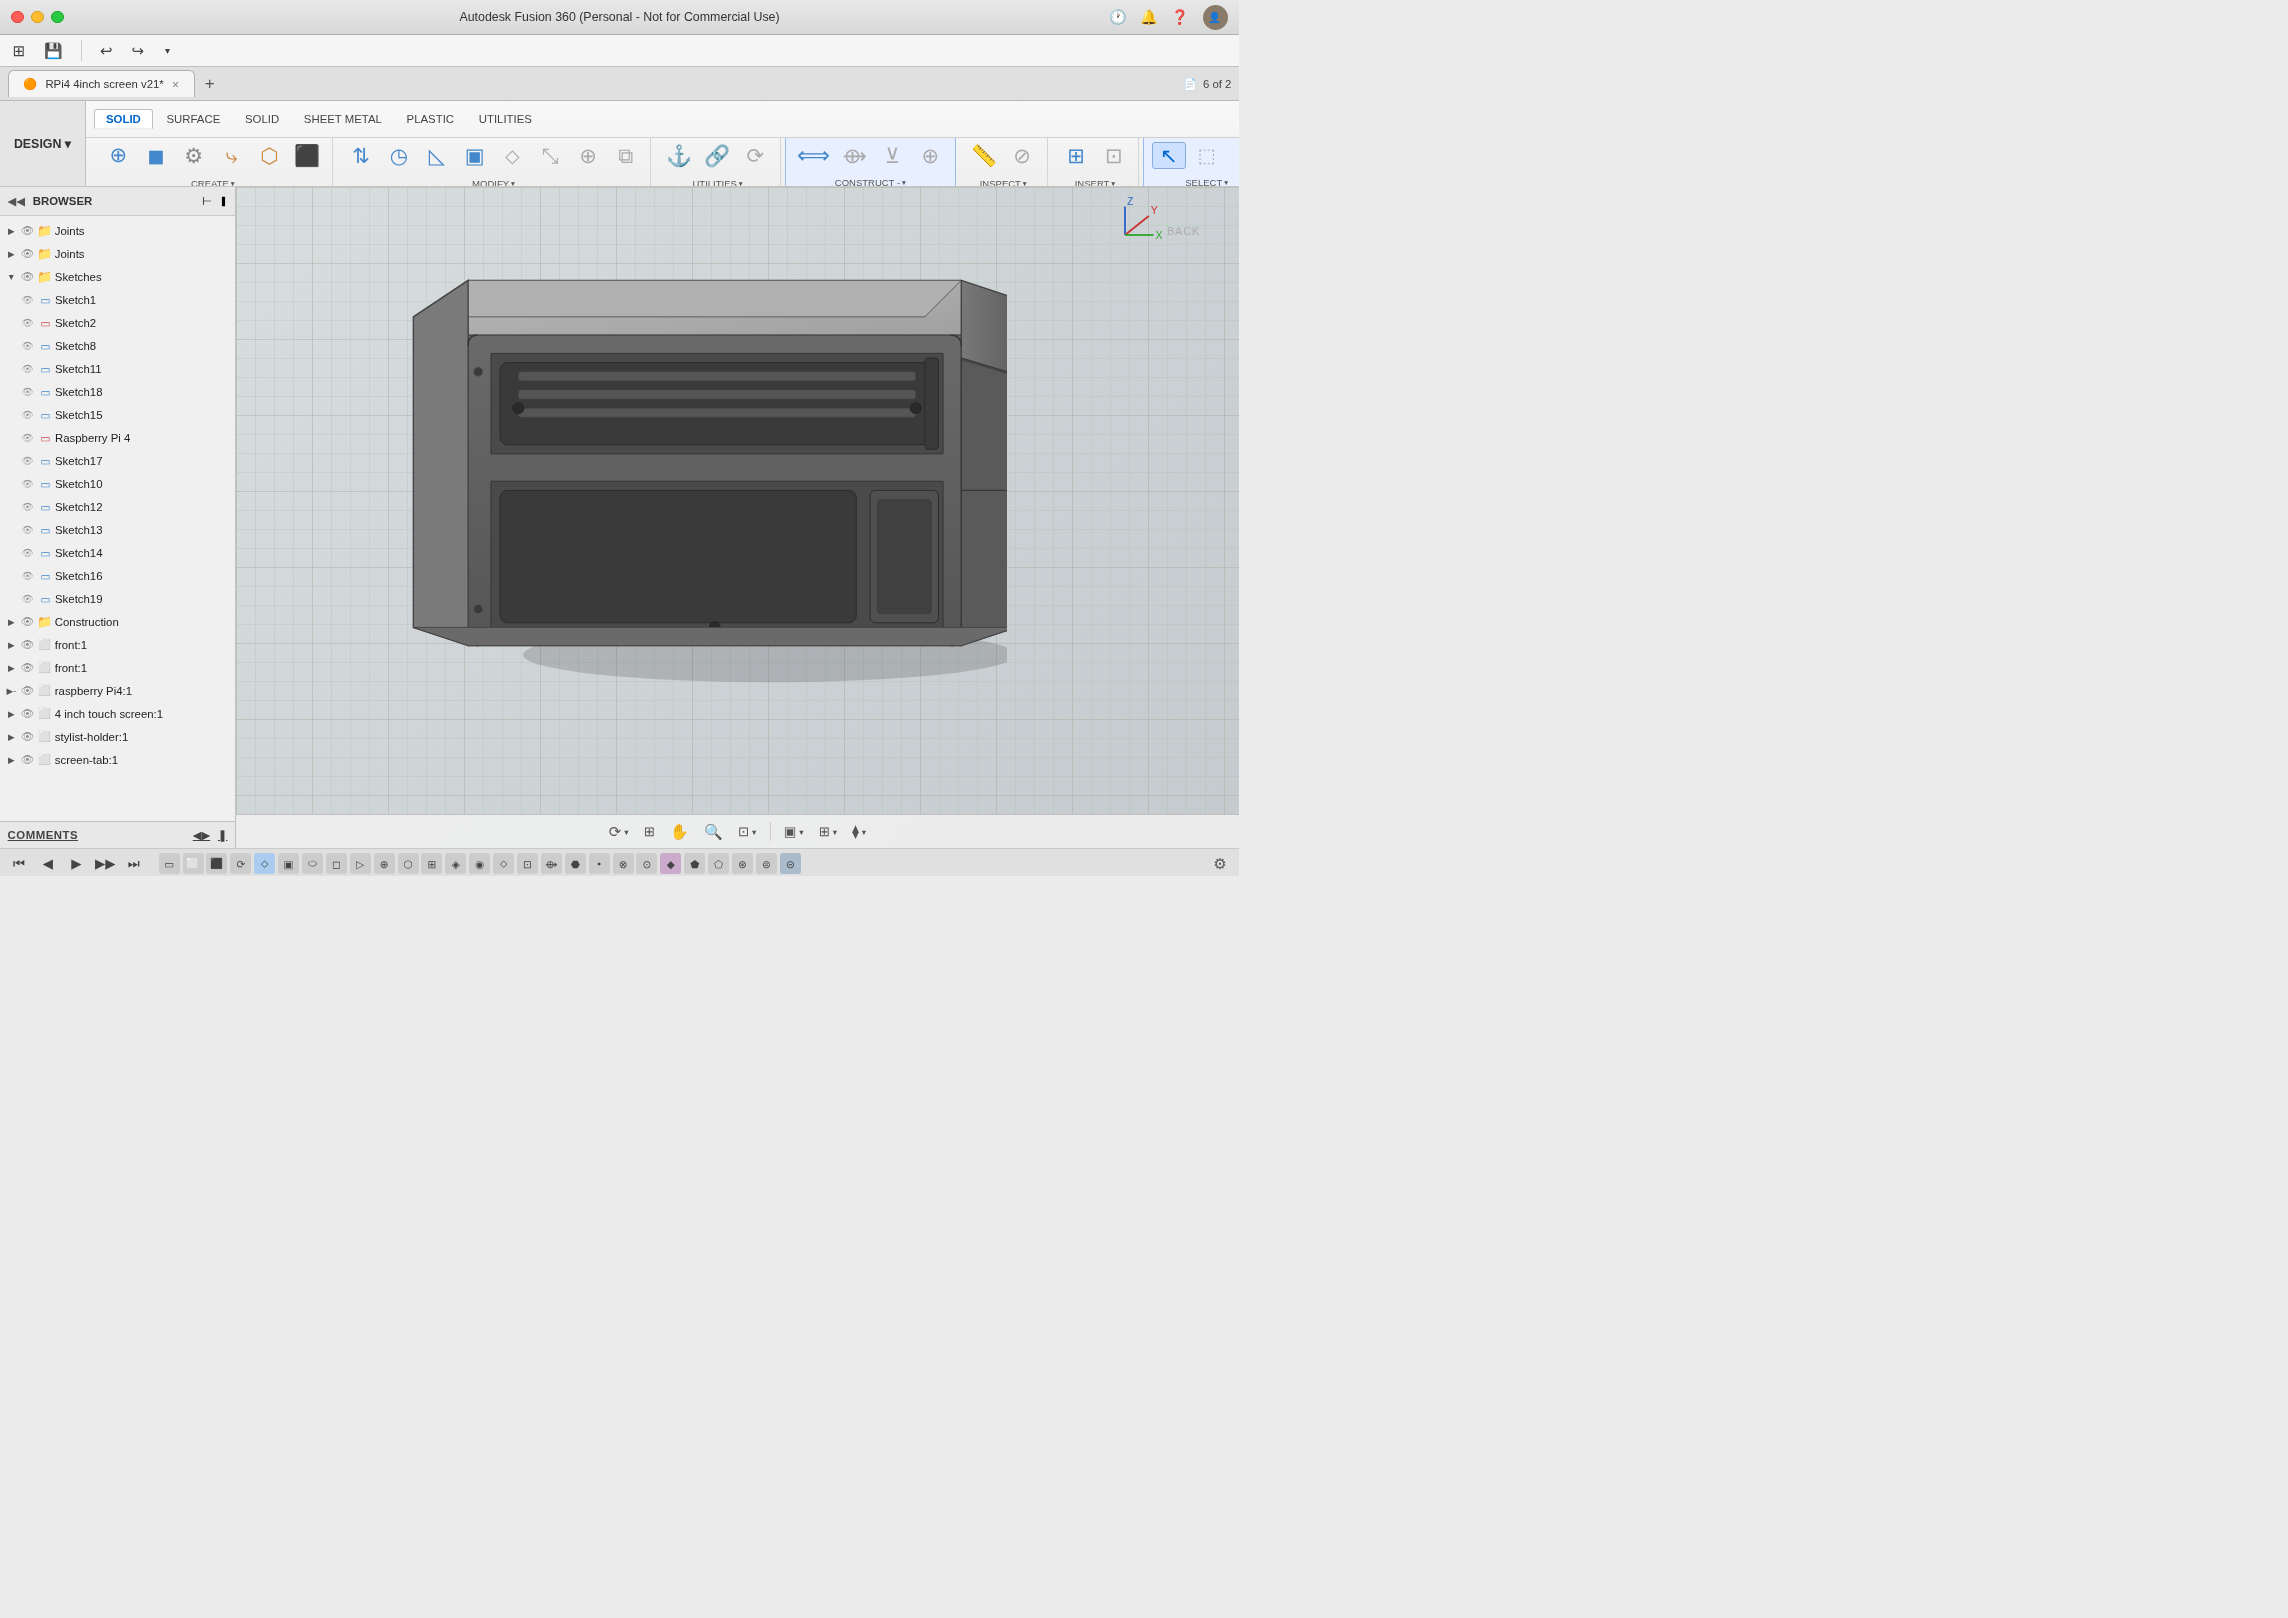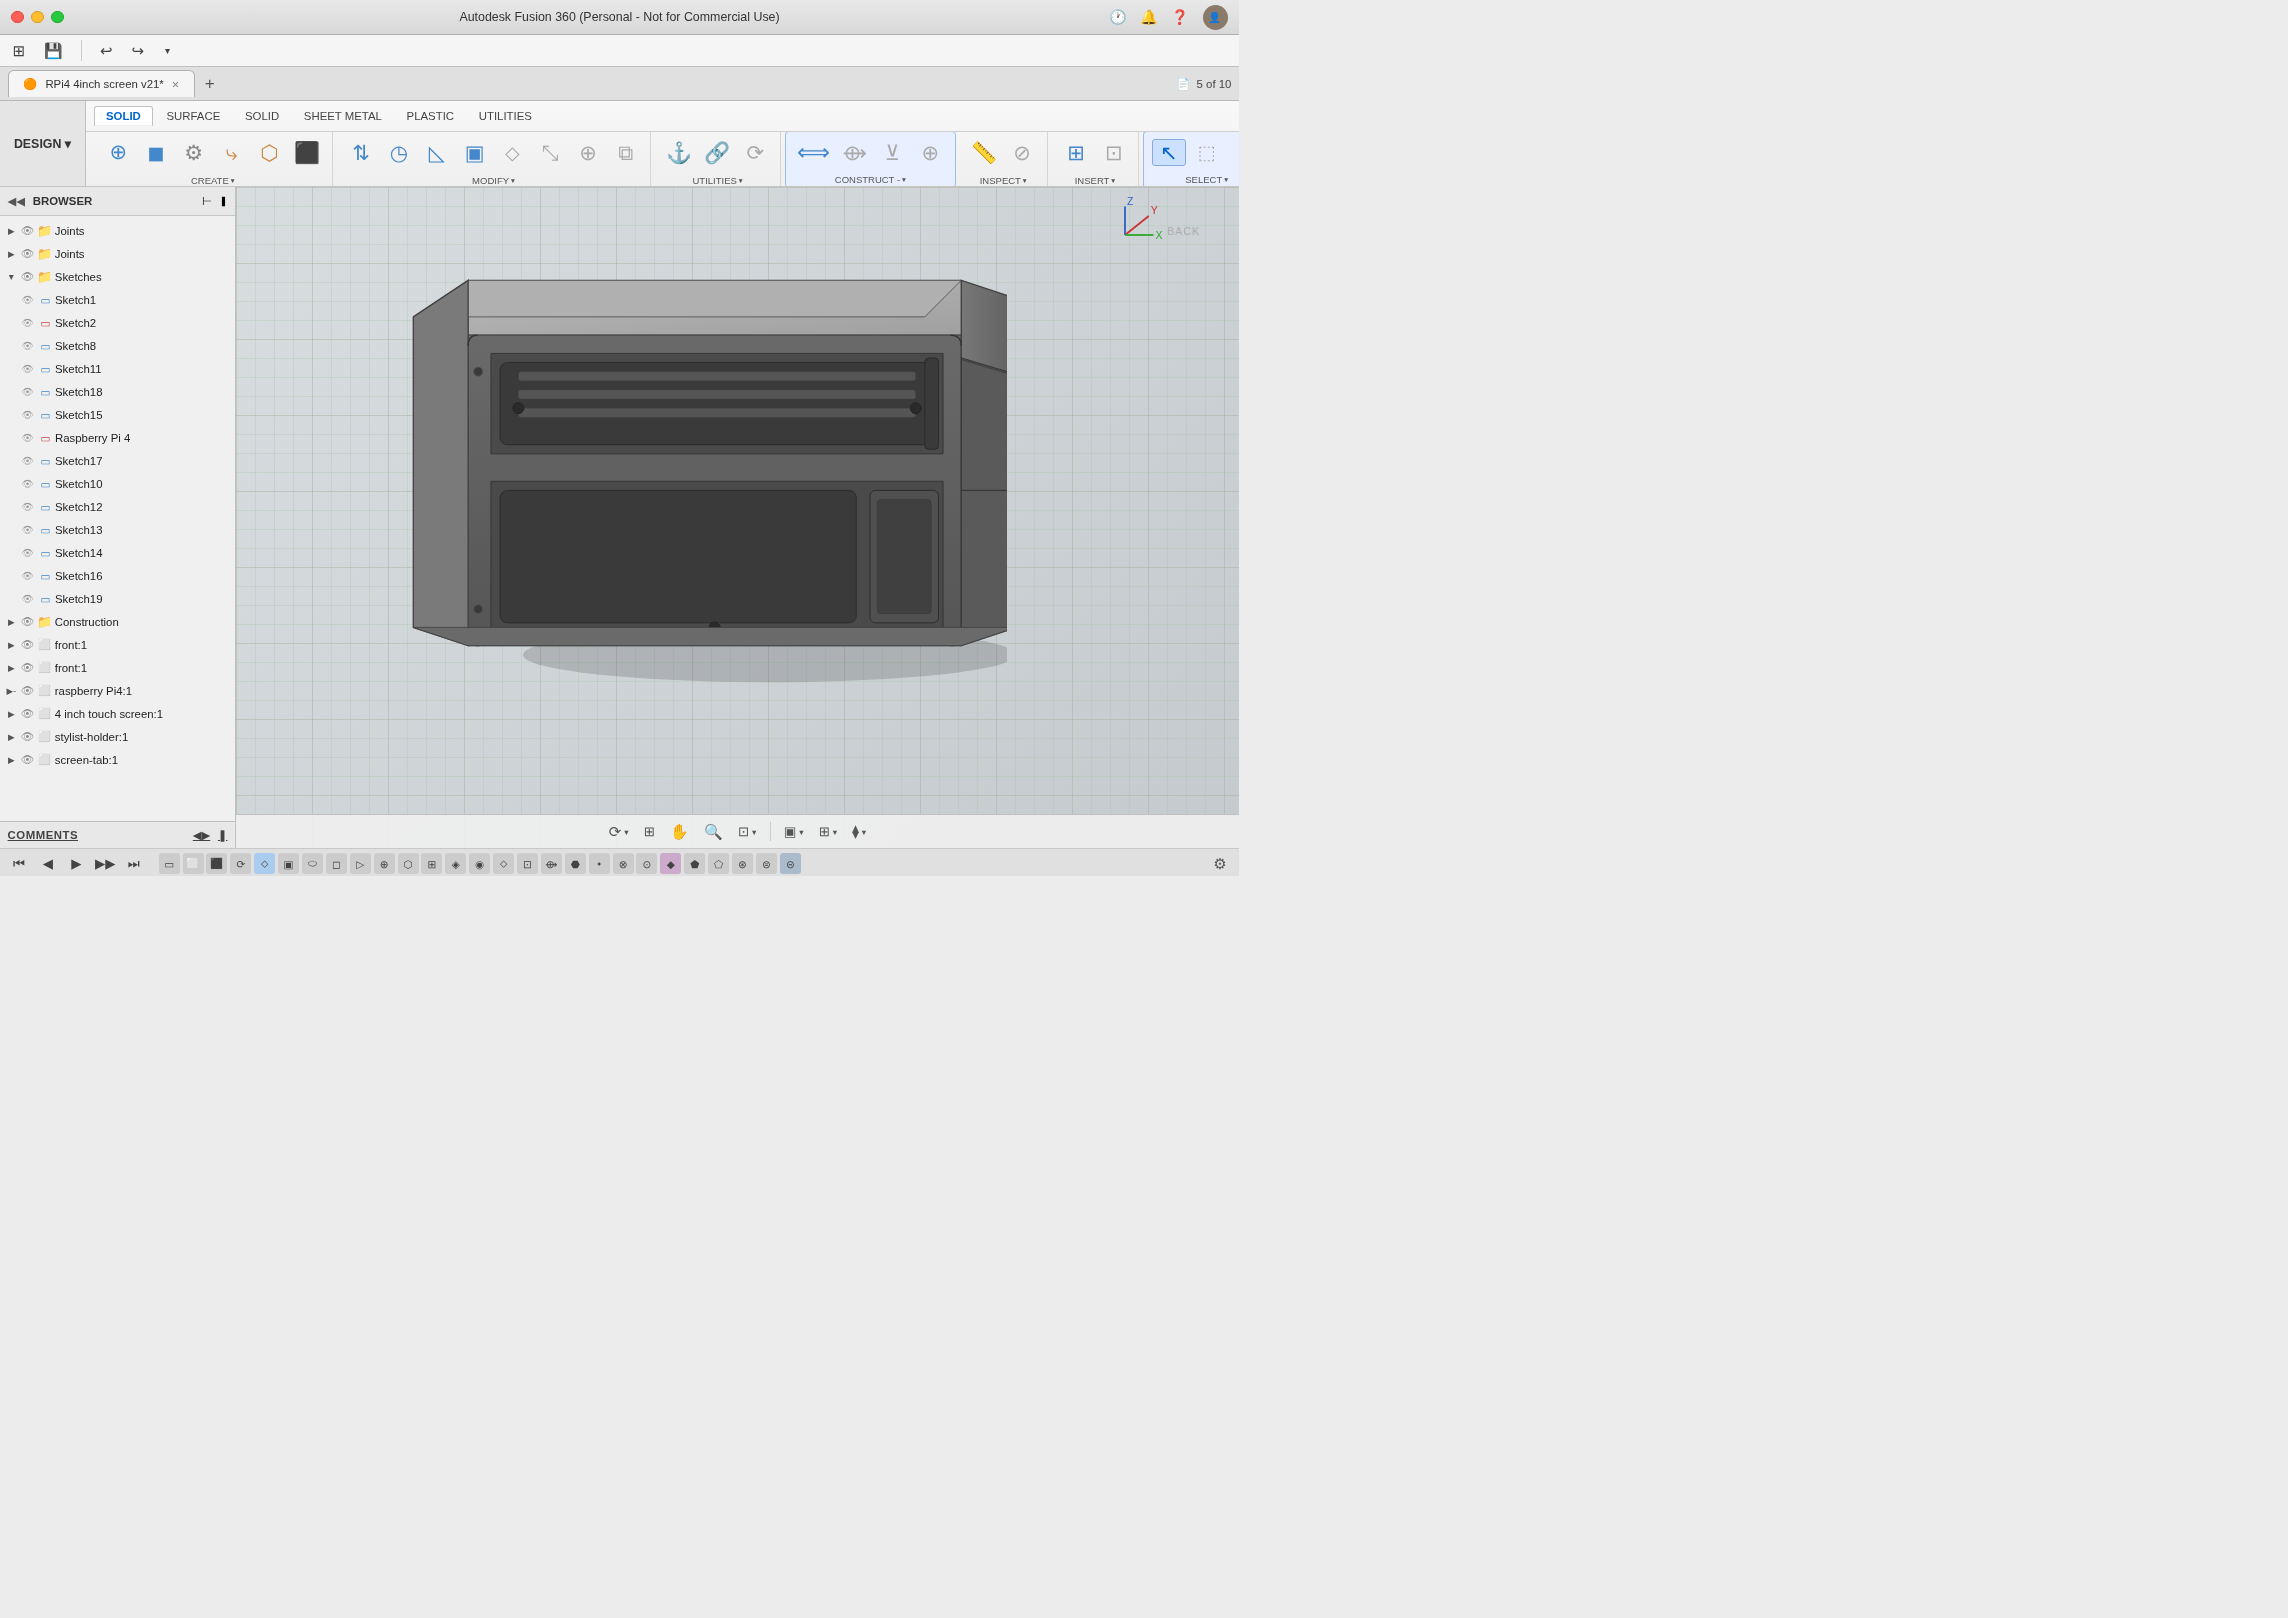--- a/index.html
+++ b/index.html
@@ -172,21 +172,21 @@
       font-weight: 600;
       color: #333;
       gap: 3.8px;
     }
     #ribbon-tabs {
       display: flex;
       flex-direction: column;
       flex: 1;
     }
     #ribbon-tab-row {
-      height: 31px;
+      height: 37px;
       display: flex;
       align-items: center;
       border-bottom: 1px solid #d0d0d0;
       padding: 0 7.6px;
       gap: 1.9px;
     }
     .ribbon-tab {
       padding: 2.9px 11.4px;
       font-size: 11.4px;
       color: #444;
@@ -538,21 +538,21 @@
 
 <div id="tabbar">
   <div class="tab active">
     <span class="tab-icon">🟠</span>
     <span>RPi4 4inch screen v21*</span>
     <span class="tab-close">✕</span>
   </div>
   <div class="tab-new">+</div>
   <div class="tab-counter">
     <span>📄</span>
-    <span>5 of 10</span>
+    <span>6 of 2</span>
   </div>
 </div>
 
 <div id="ribbon">
   <div id="design-btn">
     <span>DESIGN ▾</span>
   </div>
   <div id="ribbon-tabs">
     <div id="ribbon-tab-row">
       <div class="ribbon-tab active">SOLID</div>

